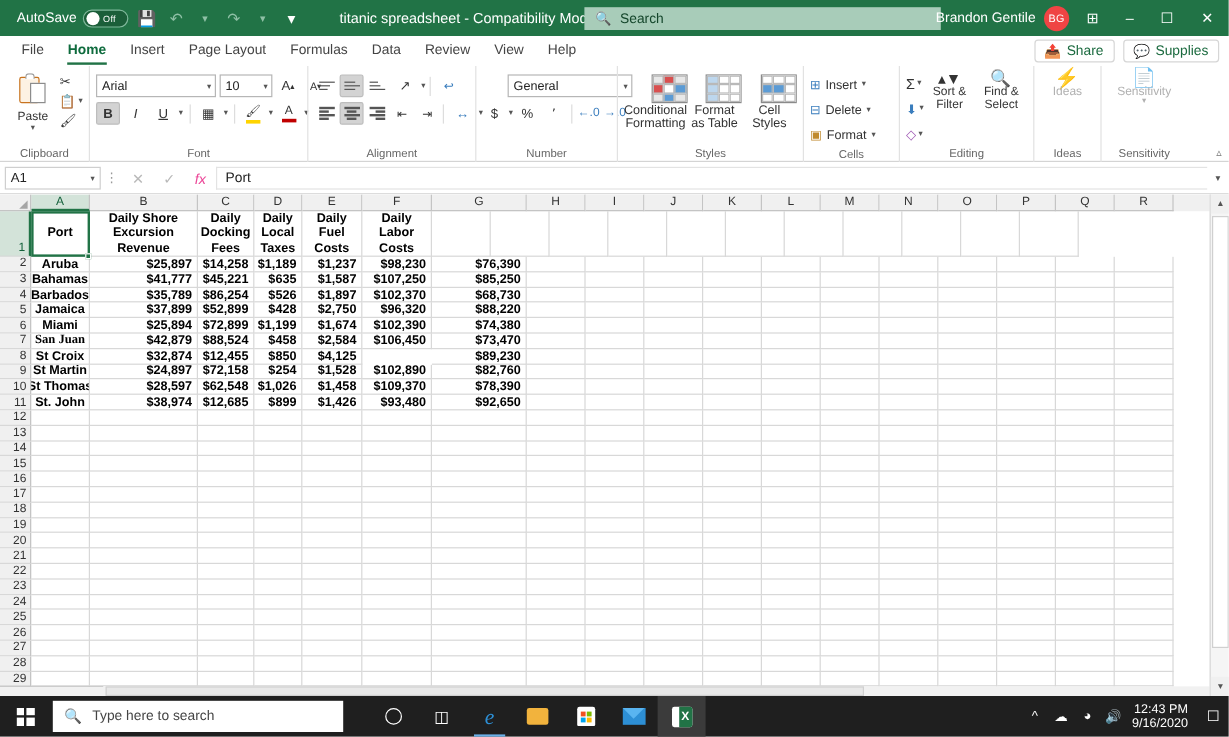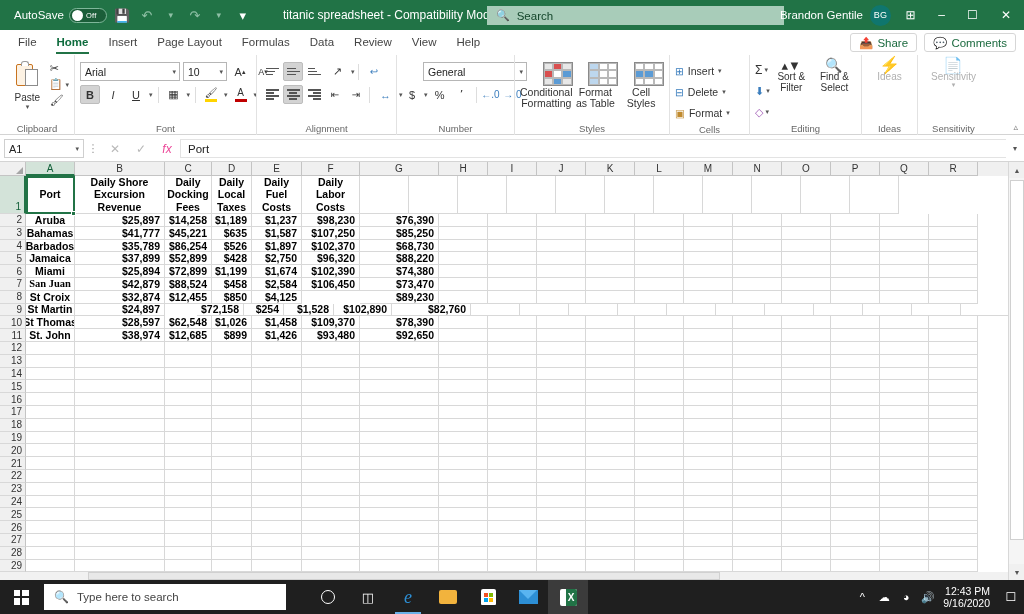--- a/index.html
+++ b/index.html
@@ -49,21 +49,21 @@
     background: #a8ccb9; display: flex; align-items: center; gap: 7px;
     padding-left: 9px; color: #14462b; font-size: 11.5px;
   }
   .tb-search .glass { font-size: 11px; color: #14462b; }
 
   .tb-user {
     position: absolute; right: 133px; top: 0; height: 30px;
     display: flex; align-items: center; gap: 7px; font-size: 11.5px; color: #ffffff;
   }
   .avatar {
-    width: 21px; height: 21px; border-radius: 50%; background: #0f766e;
+    width: 21px; height: 21px; border-radius: 50%; background: #ef4444;
     color: #ffffff; font-size: 9px; display: flex; align-items: center; justify-content: center;
     letter-spacing: .2px;
   }
   .tb-winbtns { position: absolute; right: 0; top: 0; height: 30px; display: flex; }
   .winbtn {
     width: 31px; height: 30px; display: flex; align-items: center; justify-content: center;
     color: #ffffff; font-size: 12px;
   }
   .winbtn.close { width: 36px; }
 
@@ -367,21 +367,21 @@
   <div class="rtab">View</div>
   <div class="rtab">Help</div>
 
   <div class="ribbon-right">
     <div class="ribbon-btn">
       <span>📤</span>
       <span>Share</span>
     </div>
     <div class="ribbon-btn">
       <span>💬</span>
-      <span>Comments</span>
+      <span>Supplies</span>
     </div>
   </div>
 </div>
 
 <div class="ribbon">
 
   <div class="rgroup" style="width:74px">
     <div class="rgroup-body">
       <div class="paste-big">
         <div class="clip-icon">
@@ -913,21 +913,21 @@
           <div class="cell empty" style="width: 49px;"></div>
           <div class="cell empty" style="width: 49px;"></div>
           <div class="cell empty" style="width: 49px;"></div>
           <div class="cell empty" style="width: 49px;"></div>
           <div class="cell empty" style="width: 49px;"></div>
           <div class="cell empty" style="width: 49px;"></div>
         </div>
         <div class="grid-row">
           <div class="cell txt" style="width: 49px;">St Martin</div>
           <div class="cell num" style="width: 90px;">$24,897</div>
-          <div class="cell num" style="width: 47px; margin-left: 32px;">$72,158</div>
+          <div class="cell num" style="width: 47px;">$72,158</div>
           <div class="cell num" style="width: 40px;">$254</div>
           <div class="cell num" style="width: 50px;">$1,528</div>
           <div class="cell num" style="width: 58px;">$102,890</div>
           <div class="cell num" style="width: 79px;">$82,760</div>
           <div class="cell empty" style="width: 49px;"></div>
           <div class="cell empty" style="width: 49px;"></div>
           <div class="cell empty" style="width: 49px;"></div>
           <div class="cell empty" style="width: 49px;"></div>
           <div class="cell empty" style="width: 49px;"></div>
           <div class="cell empty" style="width: 49px;"></div>

